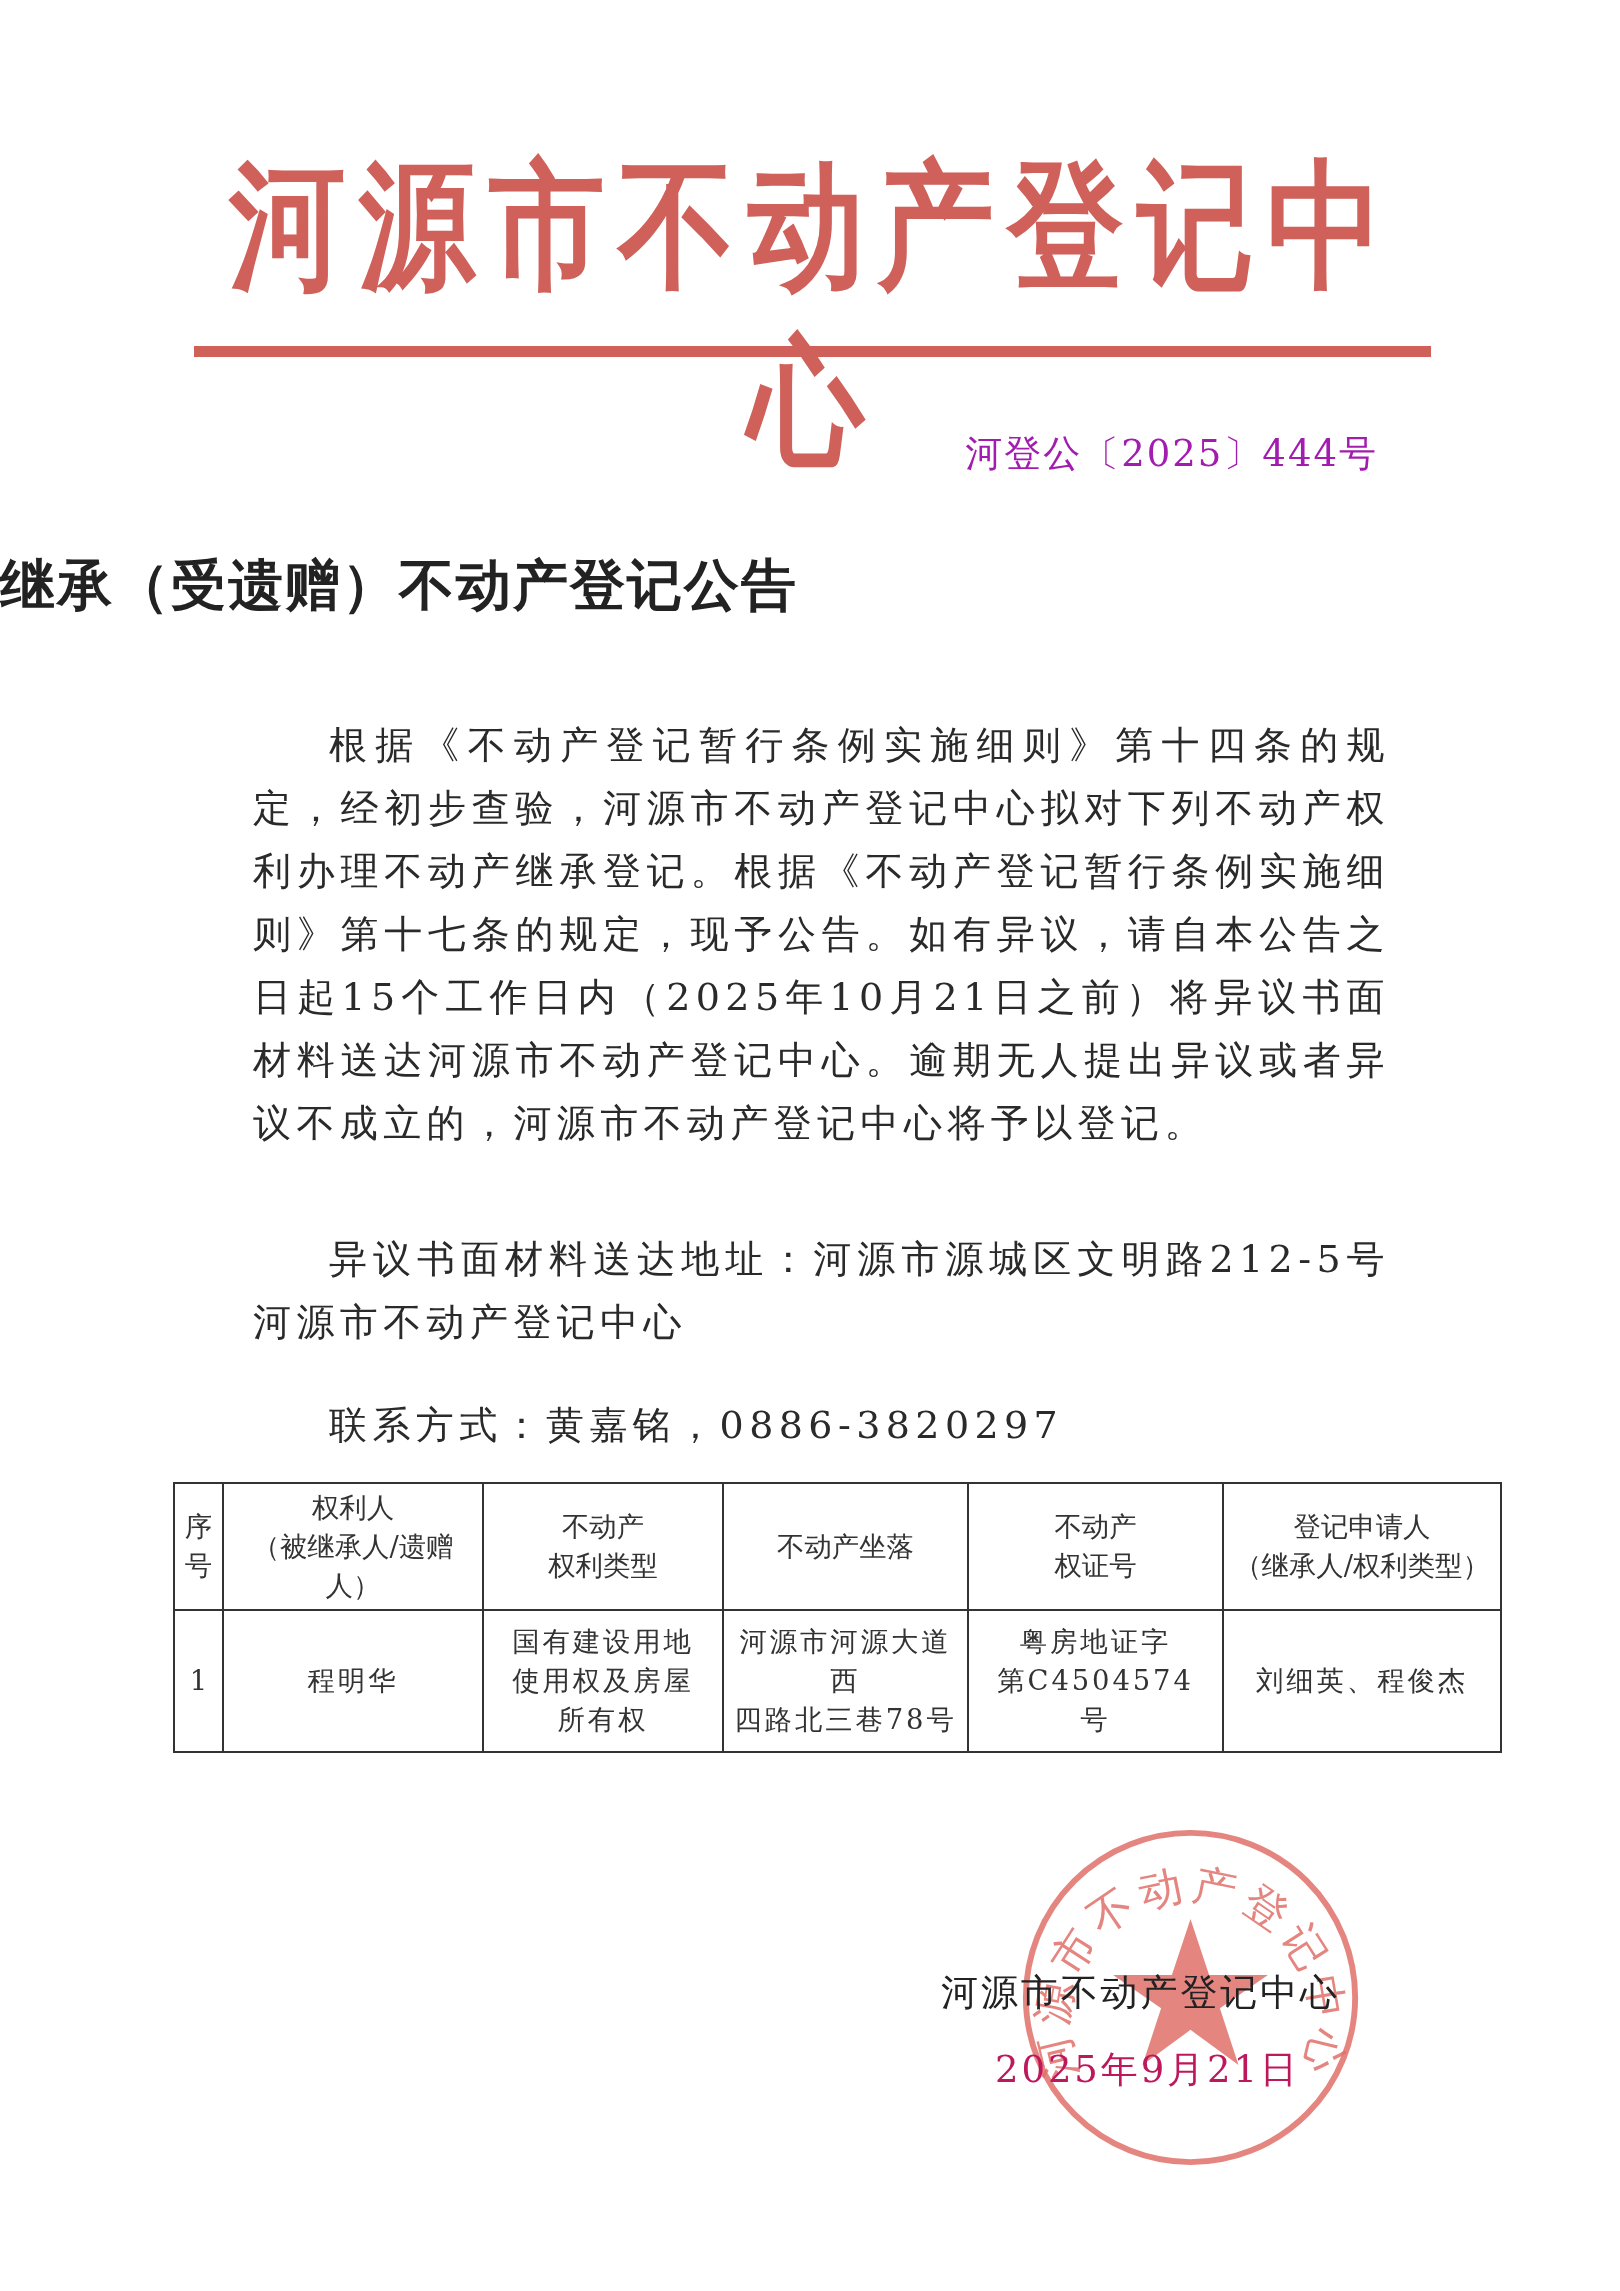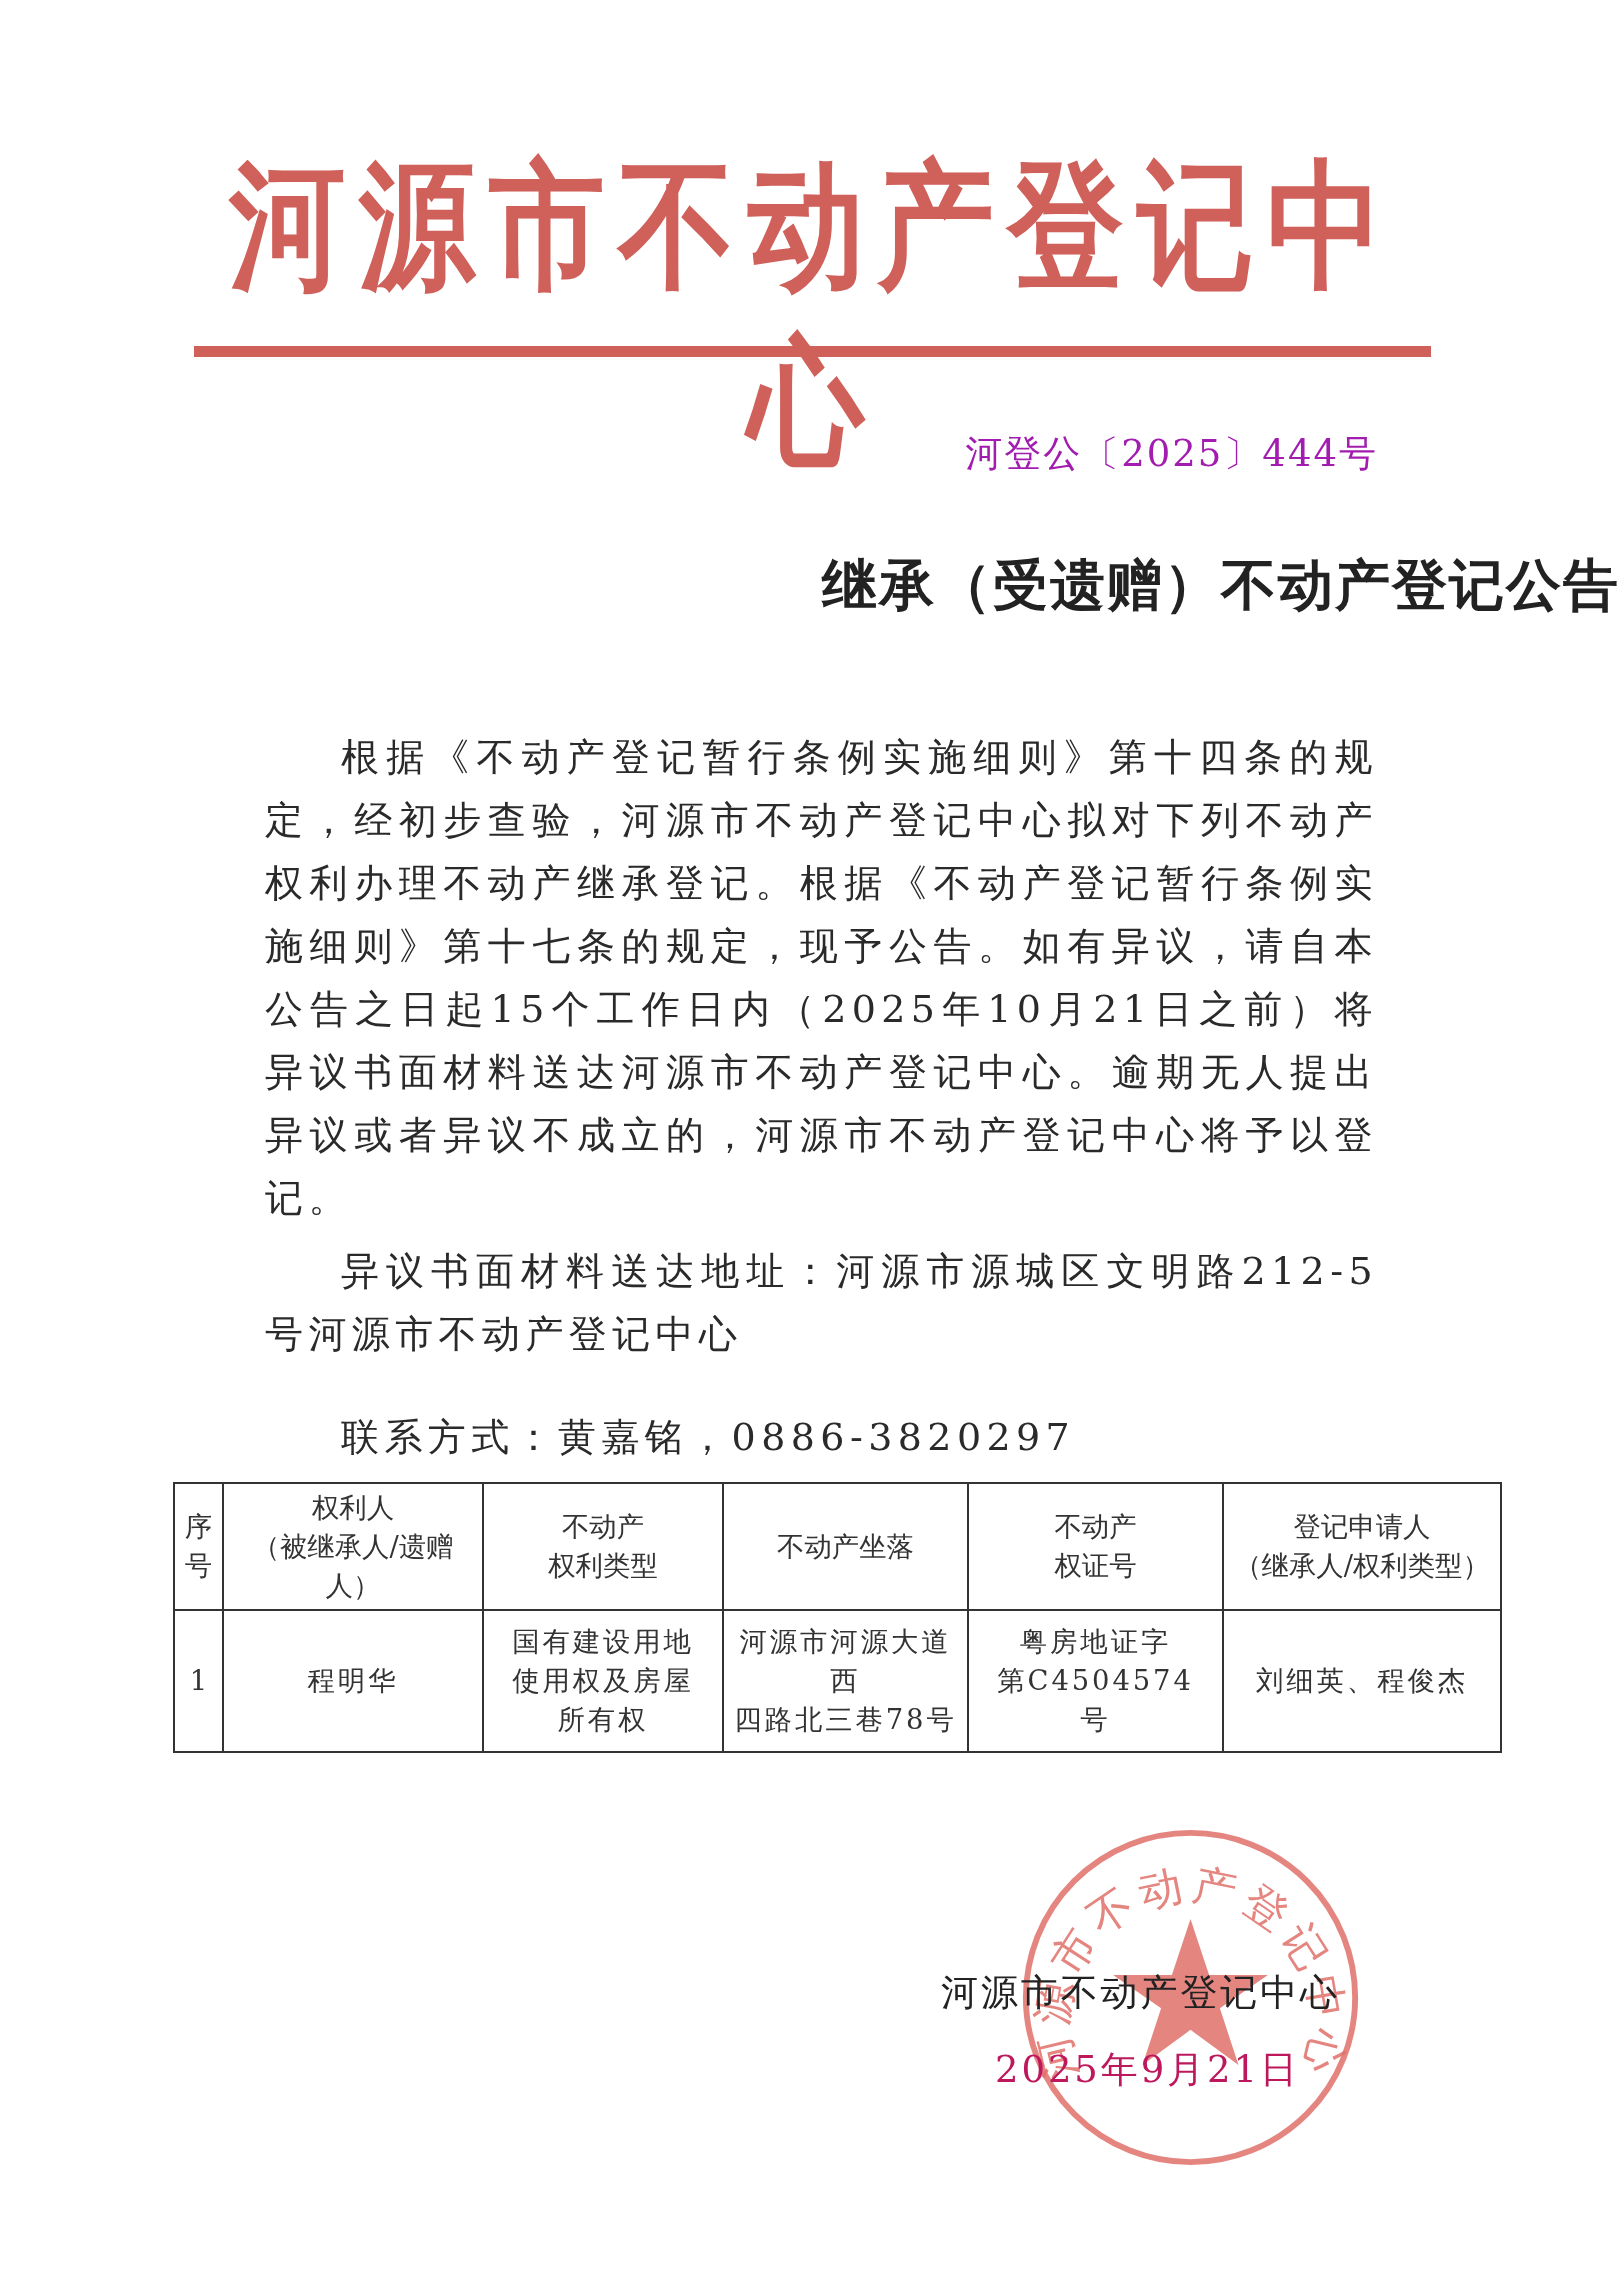--- a/index.html
+++ b/index.html
@@ -5,26 +5,26 @@
   html, body { margin: 0; padding: 0; background: #ffffff; }
   body { width: 1620px; height: 2292px; position: relative; overflow: hidden;
          font-family: "DejaVu Serif", "Liberation Serif", serif; color: #222; }
   .abs { position: absolute; }
   .masthead { left: 176px; top: 137px; width: 1274px; text-align: center;
               font-family: "DejaVu Sans", "Liberation Sans", sans-serif;
               font-size: 116px; font-weight: bold; color: #d0605a; letter-spacing: 13.7px;
               line-height: 147px; transform: scaleY(1.2); transform-origin: top center; }
   .redline { left: 194px; top: 346px; width: 1237px; height: 10.8px; background: #d0605a; }
   .docnum { right: 242px; top: 429px; font-size: 37px; letter-spacing: 2px; color: #a21caf; }
-  .title { left: 0; width: 1620px; top: 549px; text-align: right;
+  .title { left: 0; width: 1620px; top: 549px; text-align: left;
            font-family: "DejaVu Sans", "Liberation Sans", sans-serif;
            font-weight: bold; font-size: 55px; letter-spacing: 2px; color: #222; }
   .body-text { left: 253px; width: 1137px; font-size: 38px; line-height: 63px;
                letter-spacing: 5.4px; color: #2a2a2a; text-align: justify; }
-  .para { margin: 12px; text-indent: 2em; }
+  .para { margin: 0; text-indent: 2em; }
   .p1 { top: 714px; }
   .p2 { top: 1228px; }
   .p3 { top: 1394px; }
   table.reg { position: absolute; left: 173px; top: 1482px; width: 1327px;
               border-collapse: collapse; font-size: 27.4px; color: #333; table-layout: fixed; }
   table.reg td, table.reg th { border: 2px solid #333; text-align: center; vertical-align: middle;
               font-weight: normal; padding: 3.9px 5.9px; line-height: 39px; }
   table.reg thead tr { height: 123px; }
   table.reg tbody tr { height: 142px; }
   .cell-line { display: block; }

